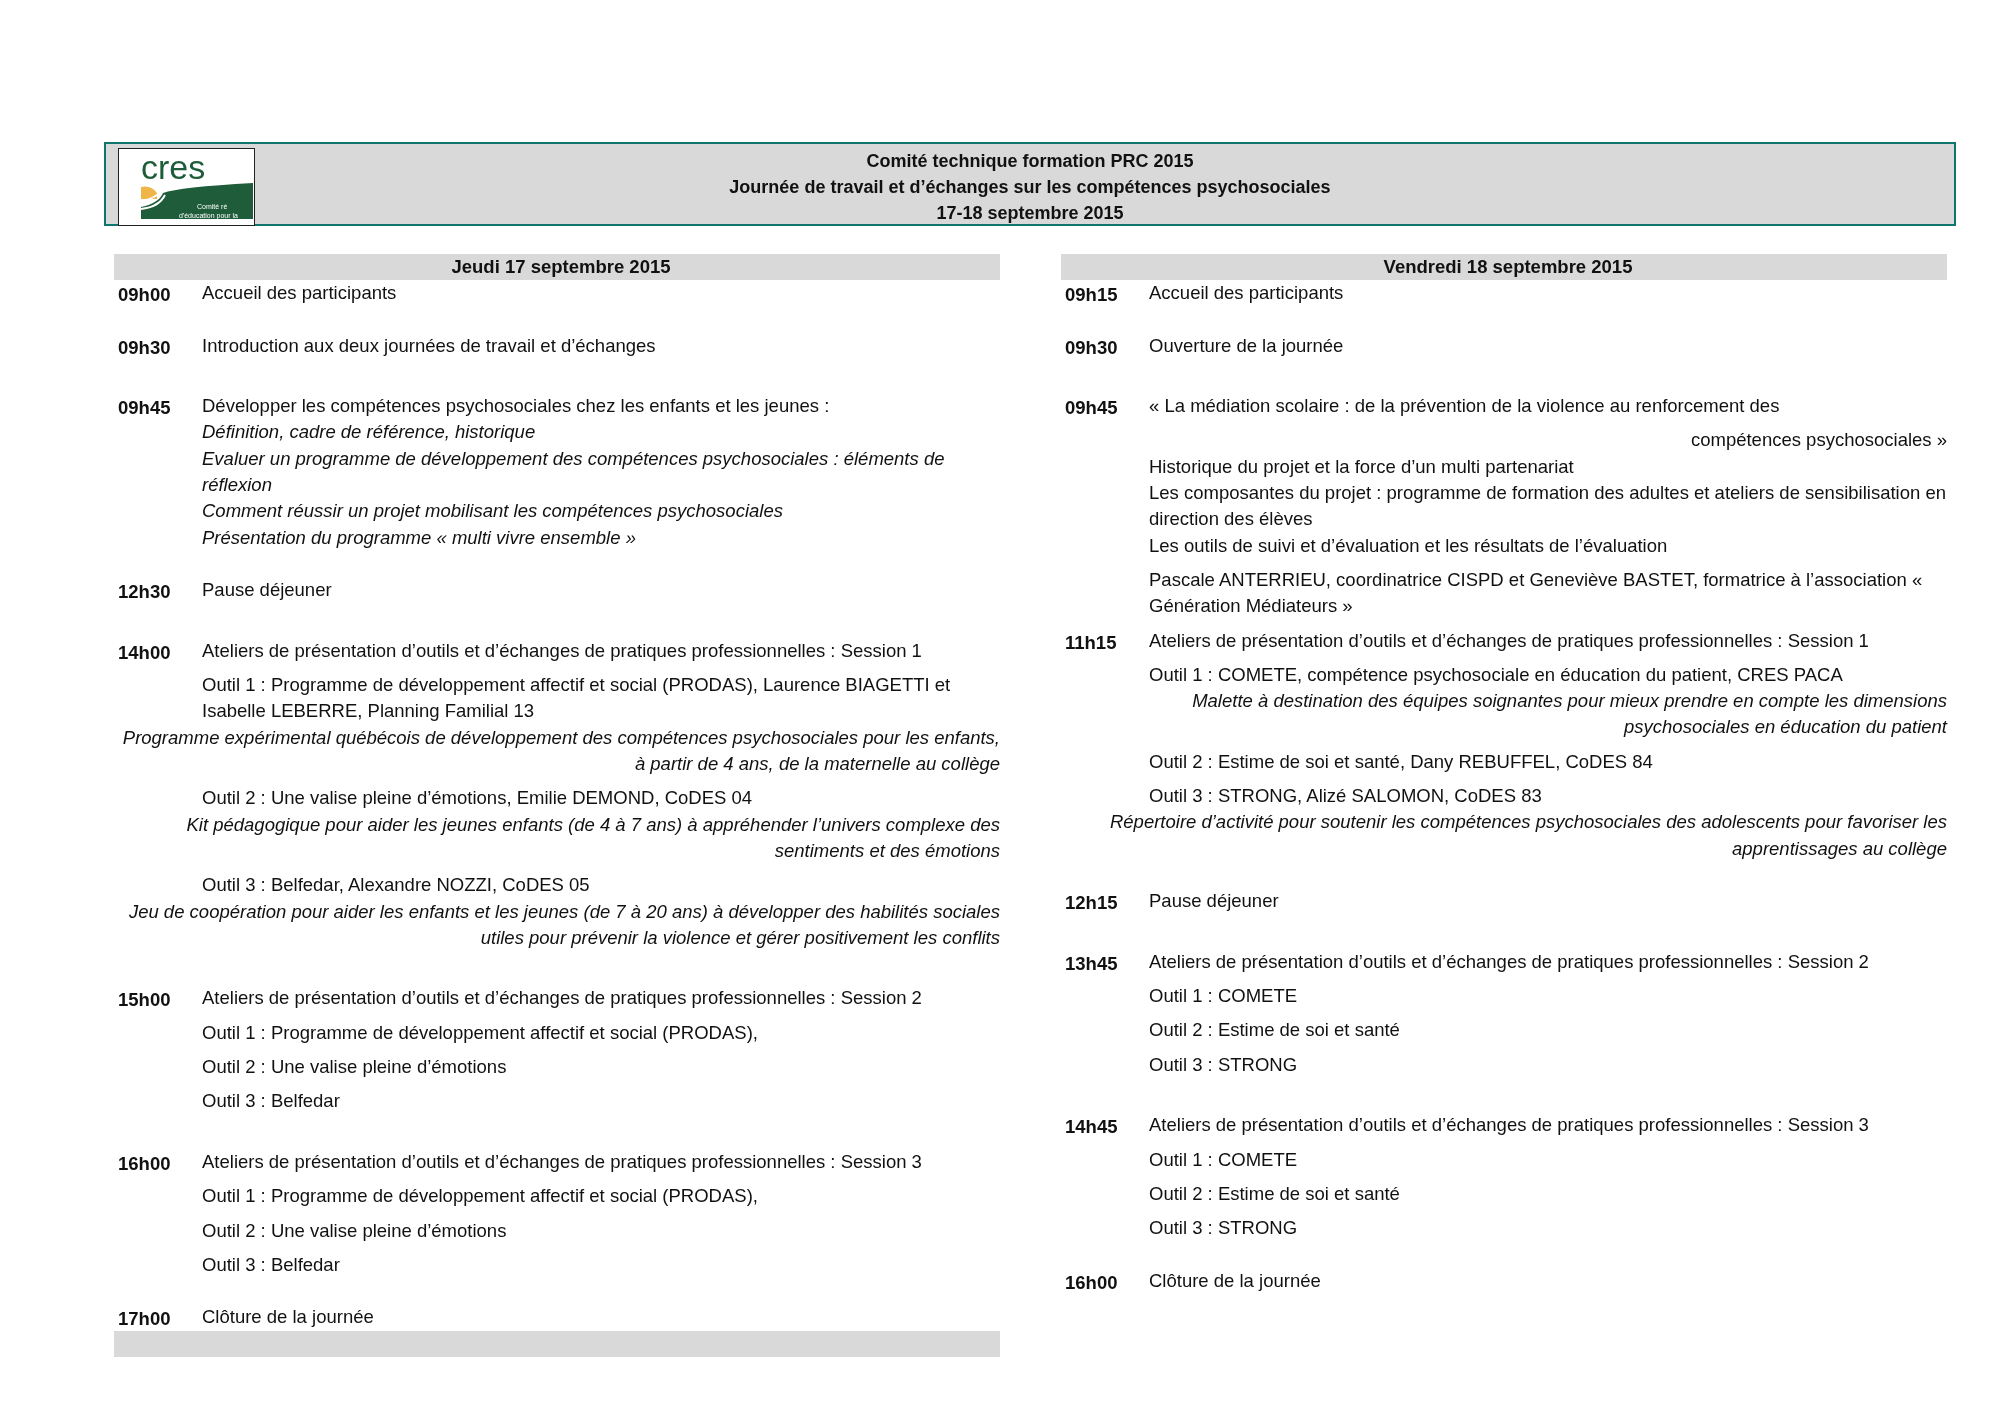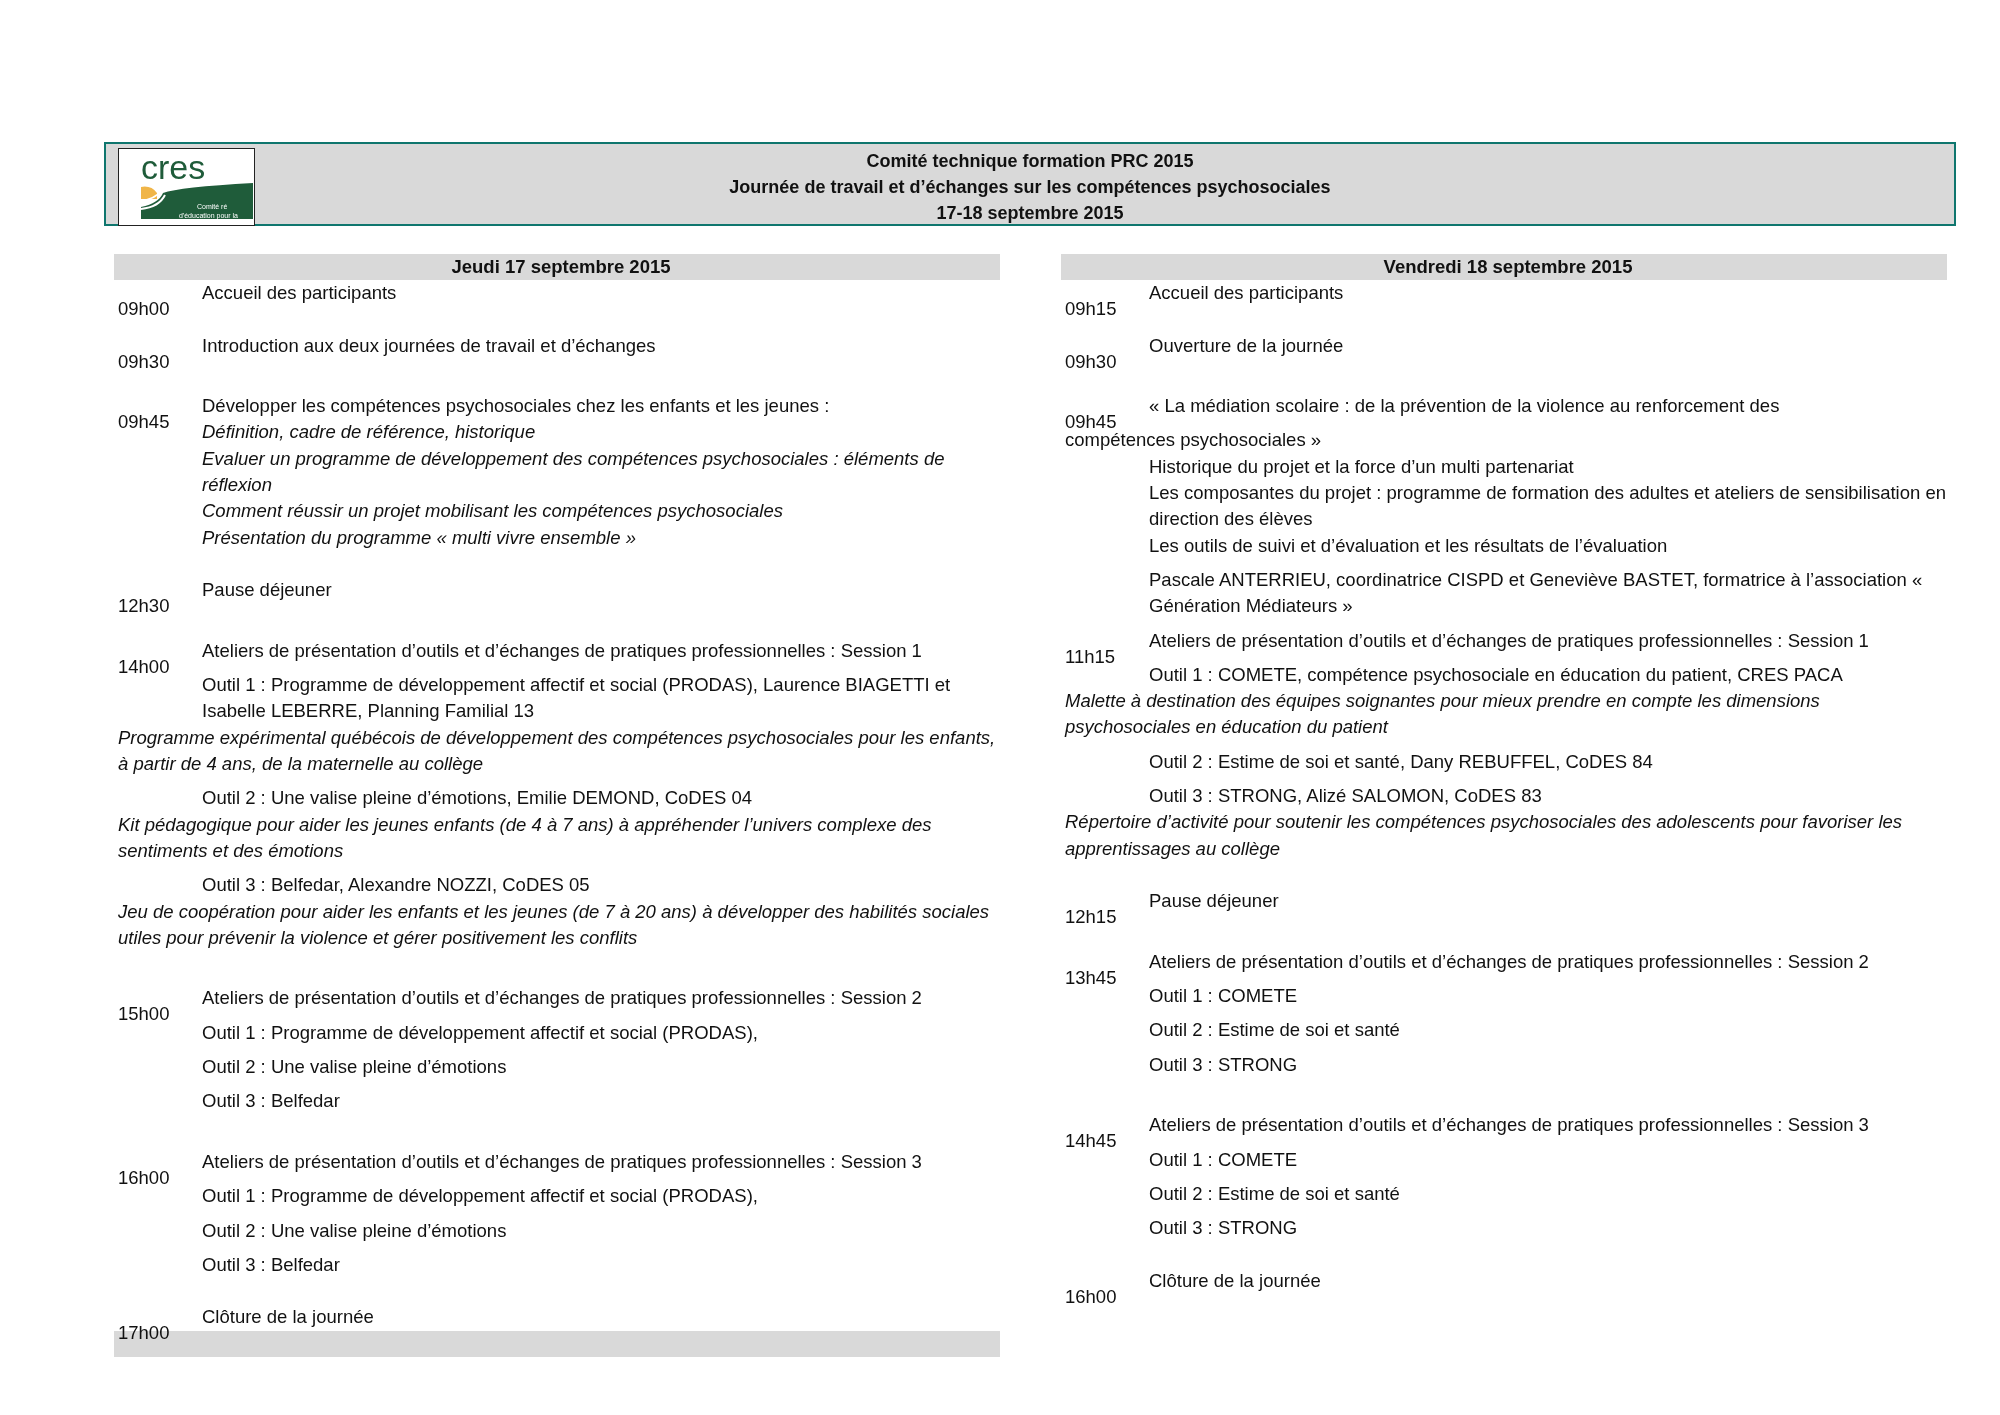--- a/index.html
+++ b/index.html
@@ -9,23 +9,23 @@
             background:#d9d9d9; border:2px solid #0f766e; box-sizing:border-box; }
   .logo { position:absolute; left:12px; top:4px; width:137px; height:78px; background:#fff;
           border:1.5px solid #222; box-sizing:border-box; overflow:hidden; }
   .header-text { position:absolute; left:0; right:0; top:4px; text-align:center;
                  font-weight:bold; font-size:18px; line-height:26px; }
   .col { position:absolute; top:254px; width:886px; font-size:18.5px; line-height:26.3px; }
   .col.left { left:114px; }
   .col.right { left:1061px; }
   .day-head { background:#d9d9d9; text-align:center; font-weight:bold; height:26px; line-height:26px;padding-left:8px; }
   .row { position:relative; }
-  .time { position:absolute; left:4px; top:16px; font-weight:normal; }
+  .time { position:absolute; left:4px; top:2px; font-weight:bold; }
   .indent { padding-left:88px; }
-  .block { padding-left:4px; }
+  .block { padding-left:4px;text-align:right; }
   .b { font-weight:normal;margin-top:8px; }
   .i { font-style:italic; }
   .gap { height:26.3px; }
   .foot-bar { background:#d9d9d9; height:26px; }
   p { margin:0; }
 </style>
 </head>
 <body>
 
 <div class="header">

